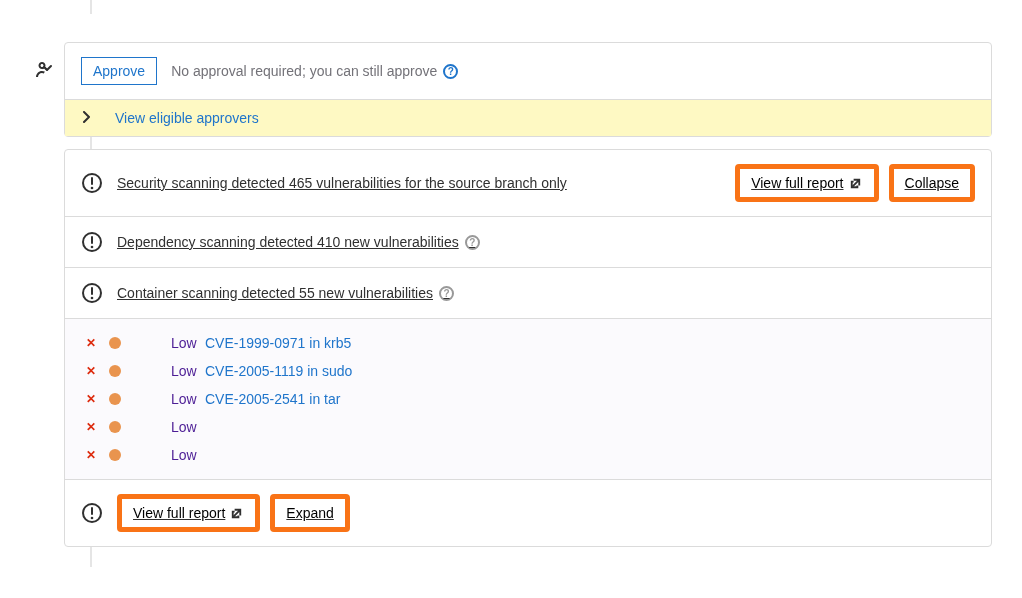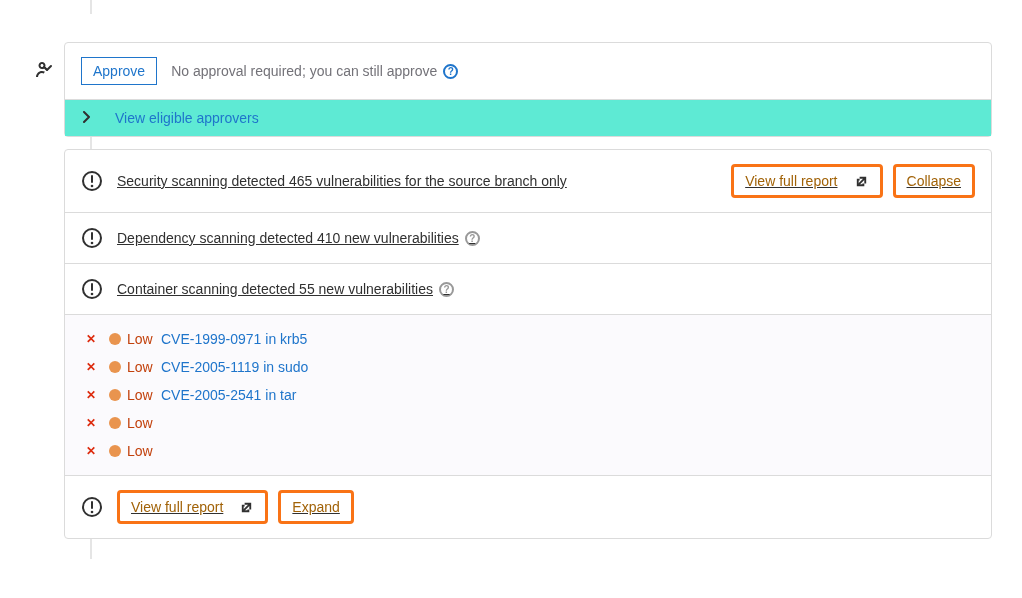--- a/index.html
+++ b/index.html
@@ -47,21 +47,21 @@
     cursor: pointer;
     margin-right: 14px;
   }
   .approval-note {
     color: #737278;
     display: inline-flex;
     align-items: center;
   }
   .eligible-row {
     border-top: 1px solid #dbdbdb;
-    background: #5eead4;
+    background: #fef9c3;
     padding: 10px 16px 10px 50px;
     display: flex;
     align-items: center;
     position: relative;
   }
   .chev {
     position: absolute;
     left: 16px;
     width: 14px;
     height: 14px;
@@ -87,30 +87,30 @@
   .panel-row:first-child { border-top: none; }
   .panel-sep { border-top: 1px solid #dbdbdb; }
   .warn-ico {
     width: 22px;
     height: 22px;
     flex: 0 0 22px;
     margin-right: 14px;
   }
   .panel-text { flex: 1; display: inline-flex; align-items: center; }
   .btn {
-    border: 3px solid #f97316;
+    border: 5px solid #f97316;
     background: #fff;
     border-radius: 4px;
     padding: 6px 11px;
     font-size: 14px;
     cursor: pointer;
-    color: #a16207;
-    display: inline-flex;
-    align-items: center;
-    gap: 16px;
+    color: #000000;
+    display: inline-flex;
+    align-items: center;
+    gap: 4px;
   }
   .btn + .btn { margin-left: 10px; }
   .help-circ {
     display: inline-flex;
     width: 15px;
     height: 15px;
     border-radius: 50%;
     border: 2px solid #999;
     color: #999;
     font-size: 10px;
@@ -140,21 +140,22 @@
   }
   .sev-dot {
     width: 12px;
     height: 12px;
     border-radius: 50%;
     background: #e9944e;
     margin: 0 6px 0 8px;
   }
   .sev-text {
     width: 34px;
-    color: #c2410c;
+    color: #4c1d95;
+    margin-left: 44px;
   }
   .vuln-link {
     color: #1f75cb;
     cursor: pointer;
   }
   .ext-link-svg { width: 15px; height: 15px; }
 </style>
 </head>
 <body>
 

